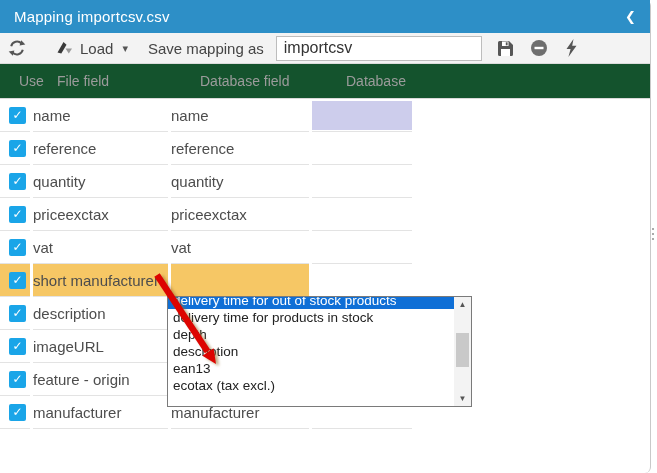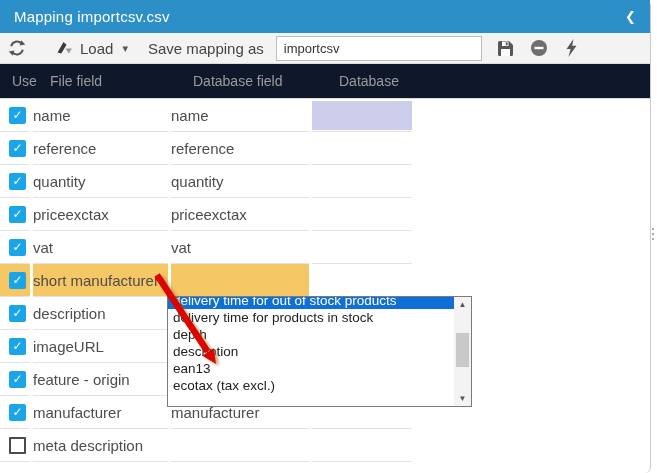--- a/index.html
+++ b/index.html
@@ -18,26 +18,26 @@
   .hdr-title{font-size:15px;letter-spacing:.2px;}
   .hdr-collapse{margin-left:auto;font-size:13px;font-weight:bold;cursor:pointer;}
   
   .tbar{height:31px;background:#f3f3f3;border-bottom:1px solid #dcdcdc;
         display:flex;align-items:center;padding-left:8px;}
   .tbtn{display:flex;align-items:center;cursor:pointer;}
   .tlabel{font-size:15px;color:#454545;text-align:right;}
   .caret{font-size:11px;color:#555;margin-left:9px;}
   .sp16{width:16px;}.sp14{width:14px;}
   .map-input{width:206px;height:25px;border:1px solid #bdbdbd;background:#fff;
-             font-family:inherit;font-size:13px;color:#333;padding:0 7px;margin:0 15px 0 12px;}
+             font-family:inherit;font-size:16px;color:#333;padding:0 7px;margin:0 15px 0 12px;}
   .icon-gap{margin-left:16px;}
   
   .thead{height:35px;display:grid;grid-template-columns:30px 135px 138px 100px;
-         column-gap:3px;align-items:center;padding-left:12px;
-         border-bottom:1px solid #d9d9d9;background:#0f172a;gap:8px;}
+         column-gap:3px;align-items:center;padding-left:19px;
+         border-bottom:1px solid #d9d9d9;background:#14532d;gap:8px;}
   .thead span{font-size:14px;color:#9b9b9b;}
   .th-use{padding-left:0;}
   .rows{background:#fff;}
   .trow{display:grid;grid-template-columns:30px 135px 138px 100px;column-gap:3px;
         height:33px;align-items:stretch;background:#fff;}
   .cell{display:flex;align-items:center;border-bottom:1px solid #e3e3e3;
         font-size:15px;color:#4d4d4d;}
   .cell-opt{position:relative;}
   .cell.hl{background:var(--row-highlight);}
   .opt-box{width:100%;height:29px;background:var(--options-highlight);}
@@ -231,30 +231,20 @@
     <div class="cell cell-use">
       <span class="checkbox checked">
         <span class="check">✓</span>
       </span>
     </div>
     <div class="cell cell-file">manufacturer</div>
     <div class="cell cell-db">manufacturer</div>
     <div class="cell cell-opt"></div>
   </div>
 
-  <div class="trow">
-    <div class="cell cell-use">
-      <span class="checkbox unchecked">
-        
-      </span>
-    </div>
-    <div class="cell cell-file">meta description</div>
-    <div class="cell cell-db"></div>
-    <div class="cell cell-opt"></div>
-  </div>
 </div>
 </div>
 
 <div class="dropdown">
   <div class="dd-list" id="dd-list">
   <div class="ditem selected">delivery time for out of stock products</div>
 
   <div class="ditem">delivery time for products in stock</div>
 
   <div class="ditem">depth</div>

